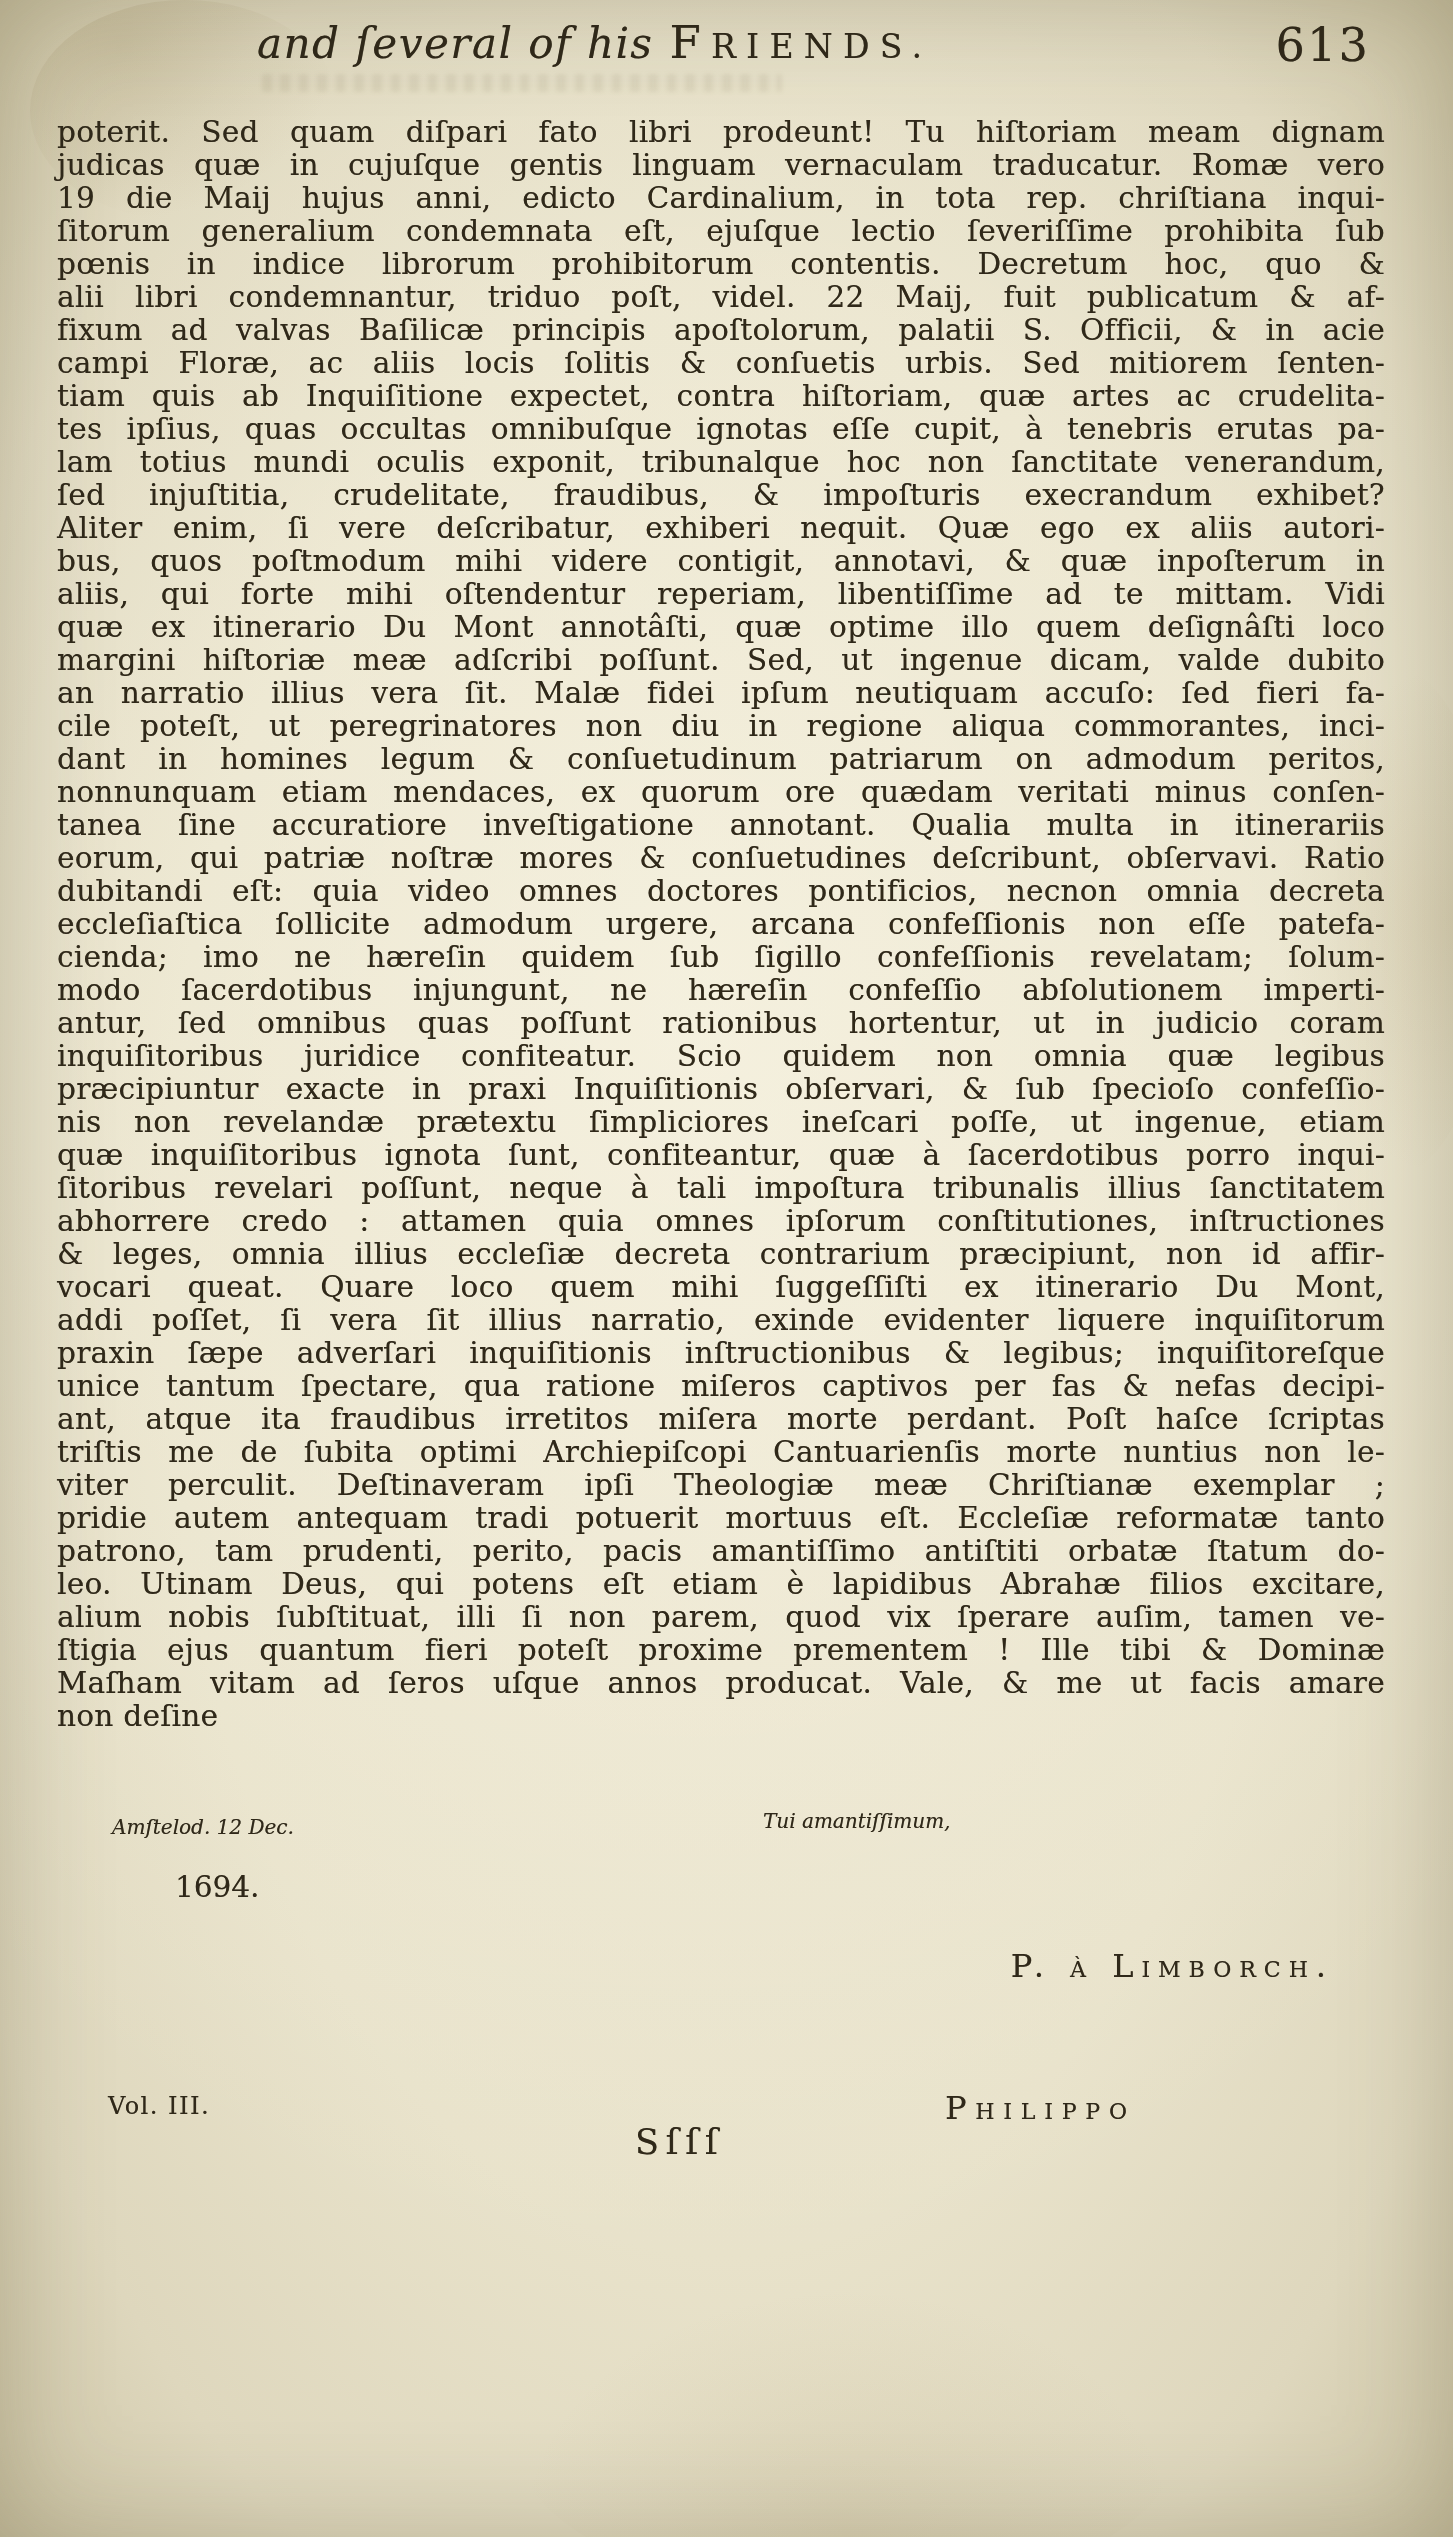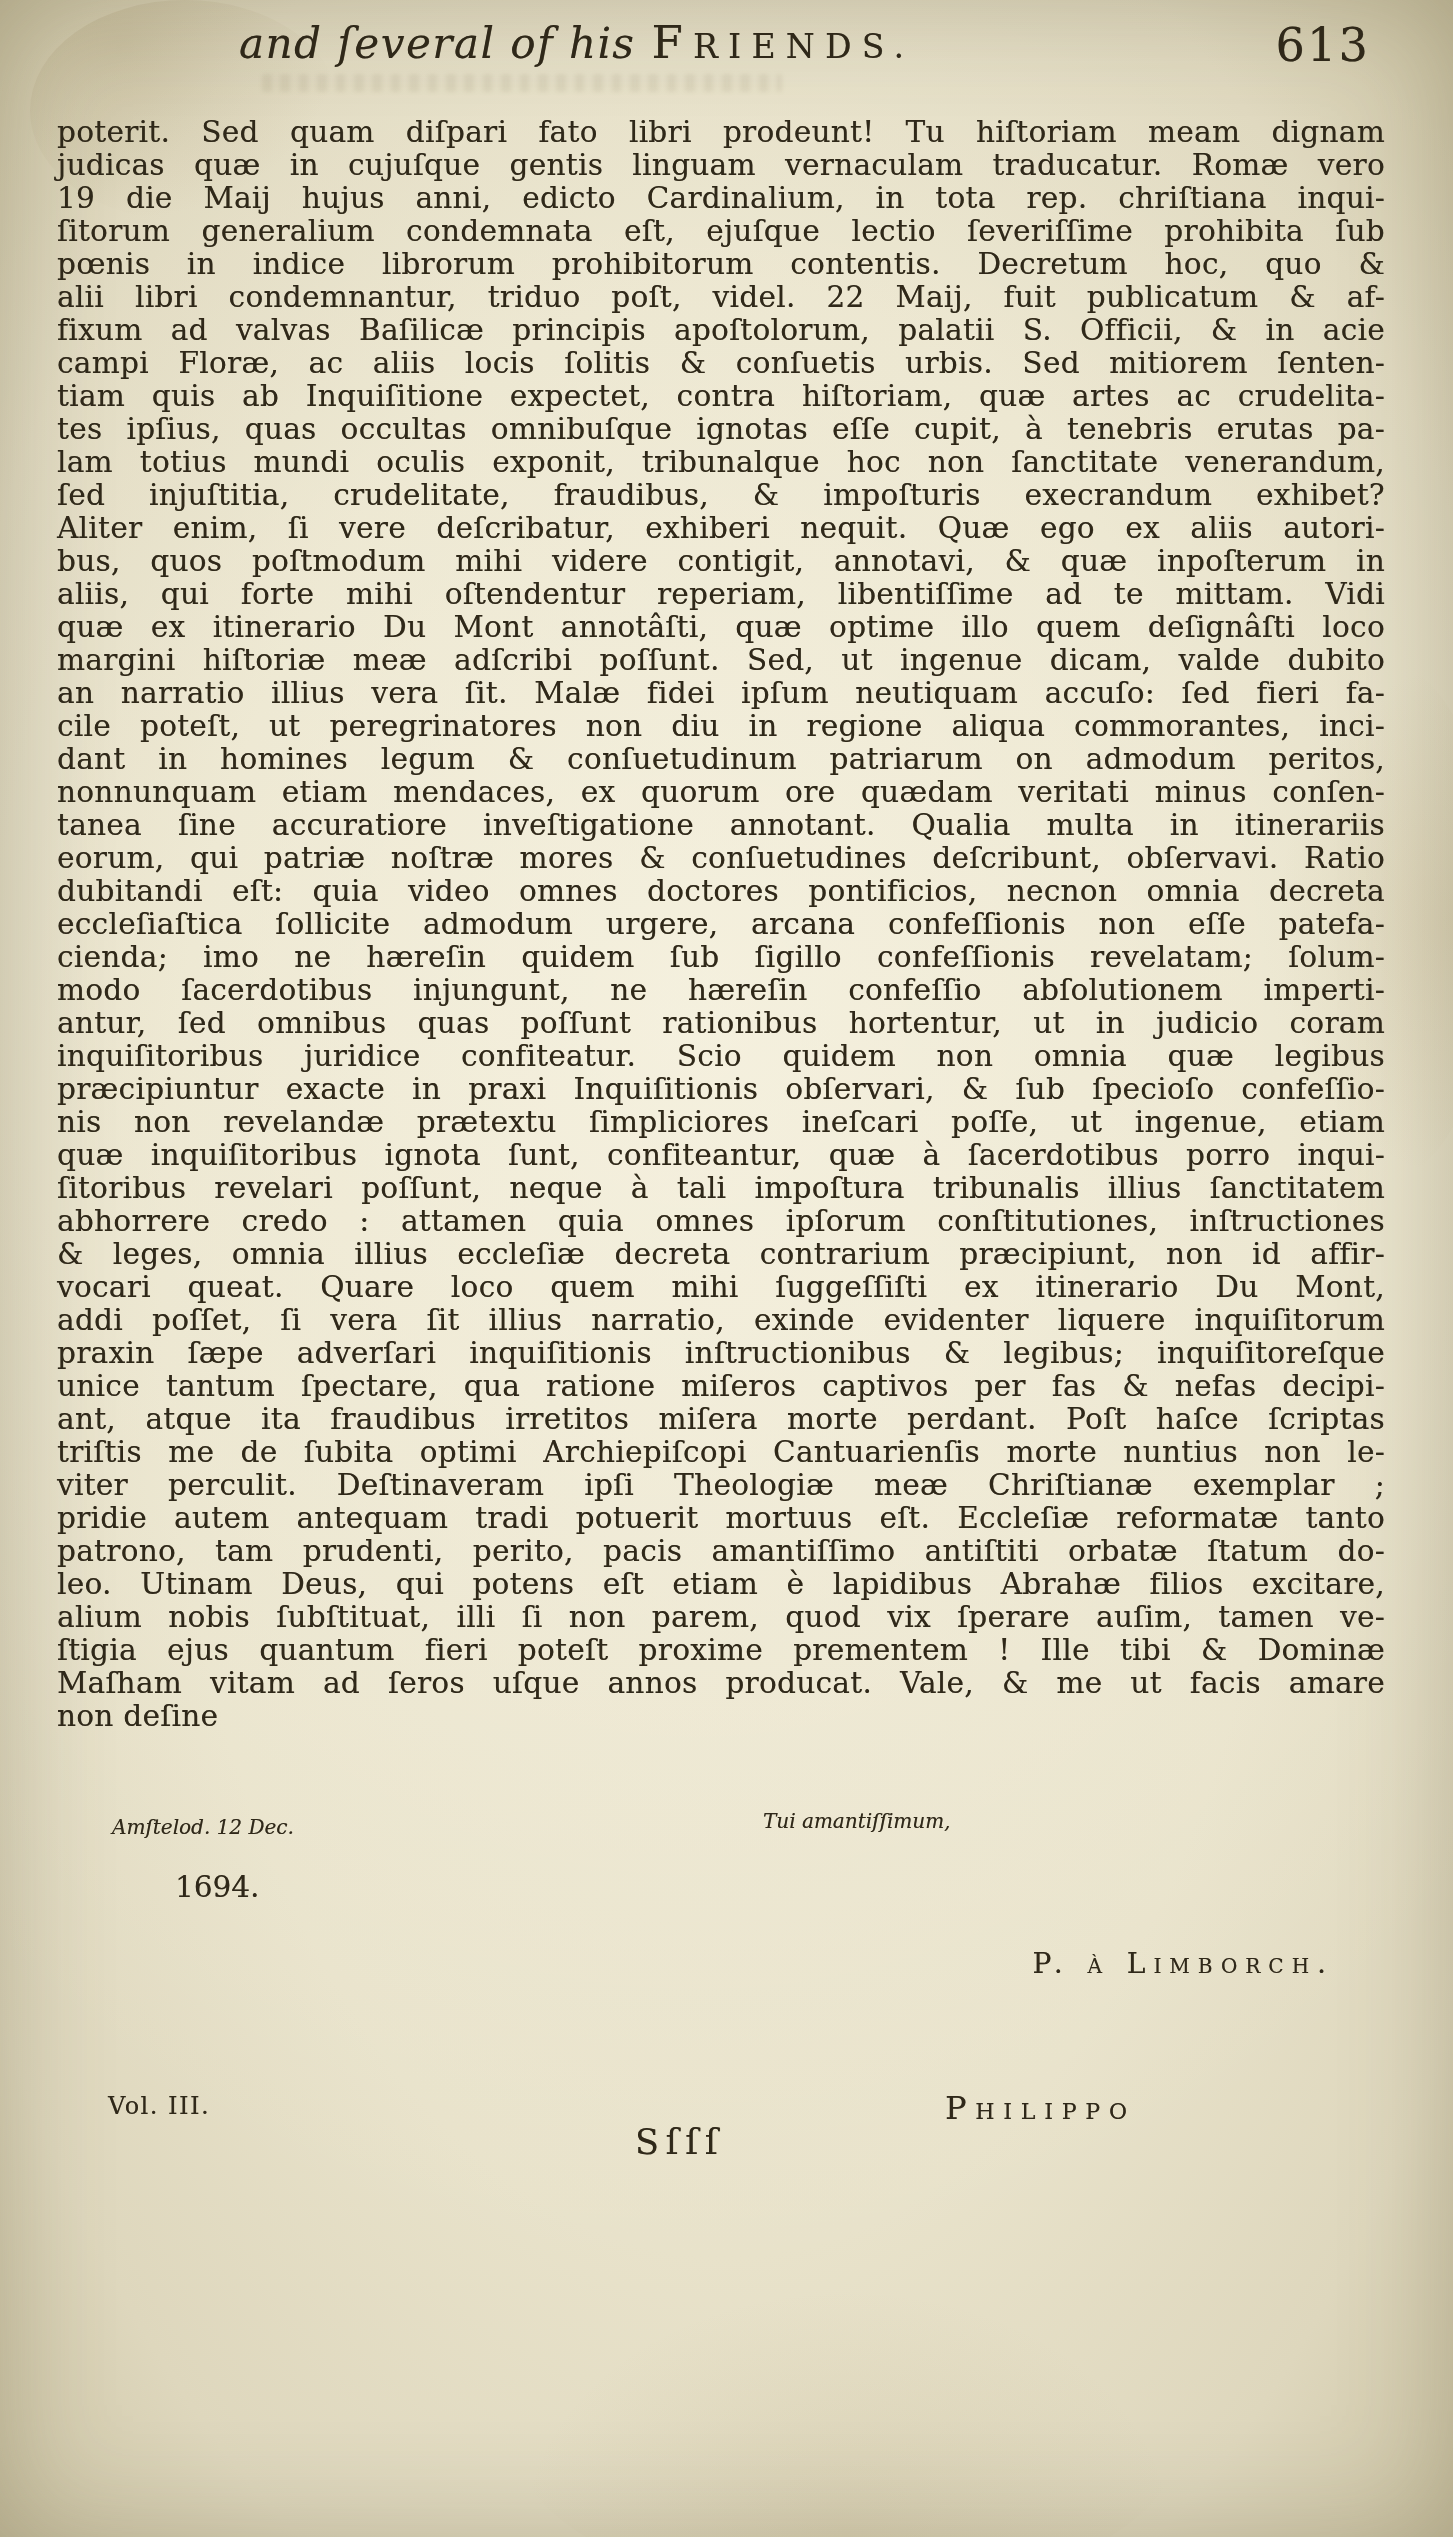--- a/index.html
+++ b/index.html
@@ -22,21 +22,21 @@
   .stain { position: absolute; pointer-events: none; border-radius: 50%; }
   .stain-a { left: 29.5px; top: 0; width: 310px; height: 221px;
     background: radial-gradient(ellipse at 30% 20%, rgba(140,122,78,0.18), rgba(140,122,78,0) 70%); }
   .stain-b { right: -44px; top: 663px; width: 221px; height: 516px;
     background: radial-gradient(ellipse at 80% 50%, rgba(150,130,80,0.14), rgba(150,130,80,0) 70%); }
   .stain-c { left: 516px; bottom: -59px; width: 663px; height: 310px;
     background: radial-gradient(ellipse at 50% 80%, rgba(150,132,84,0.12), rgba(150,132,84,0) 70%); }
 
   
   .header-title {
-    position: absolute; left: 239px; top: 16px; white-space: nowrap;
+    position: absolute; left: 257px; top: 16px; white-space: nowrap;
   }
   .running-title-italic {
     font-style: italic; font-size: 42px; letter-spacing: 1.5px;
     text-shadow: 0.2px 0.2px 0.4px rgba(47,40,25,0.55);
   }
   .running-title-caps {
     display: inline-block; margin-left: 16px;
     font-size: 33px; letter-spacing: 10.3px; text-transform: uppercase;
     text-shadow: 0.2px 0.2px 0.4px rgba(47,40,25,0.55);
   }
@@ -70,21 +70,21 @@
     text-shadow: 0.2px 0.2px 0.3px rgba(47,40,25,0.55);
   }
   .place-date { left: 112px; top: 1815px; }
   .valediction { left: 763px; top: 1809px; }
   .year {
     position: absolute; left: 175px; top: 1870px; font-size: 29.5px;
     text-shadow: 0.2px 0.2px 0.3px rgba(47,40,25,0.55);
   }
   .signature {
     position: absolute; right: 119px; top: 1947px;
-    font-variant: small-caps; font-size: 28px; letter-spacing: 8px; white-space: nowrap;
+    font-variant: small-caps; font-size: 32px; letter-spacing: 8px; white-space: nowrap;
     text-shadow: 0.2px 0.2px 0.3px rgba(47,40,25,0.55);
   }
 
   
   .footer-volume {
     position: absolute; left: 108px; top: 2092px; font-size: 24px; letter-spacing: 1.5px;
     text-shadow: 0.2px 0.2px 0.3px rgba(47,40,25,0.55);
   }
   .footer-sig-mark {
     position: absolute; left: 635px; top: 2086px; font-size: 35px; letter-spacing: 6.6px;

